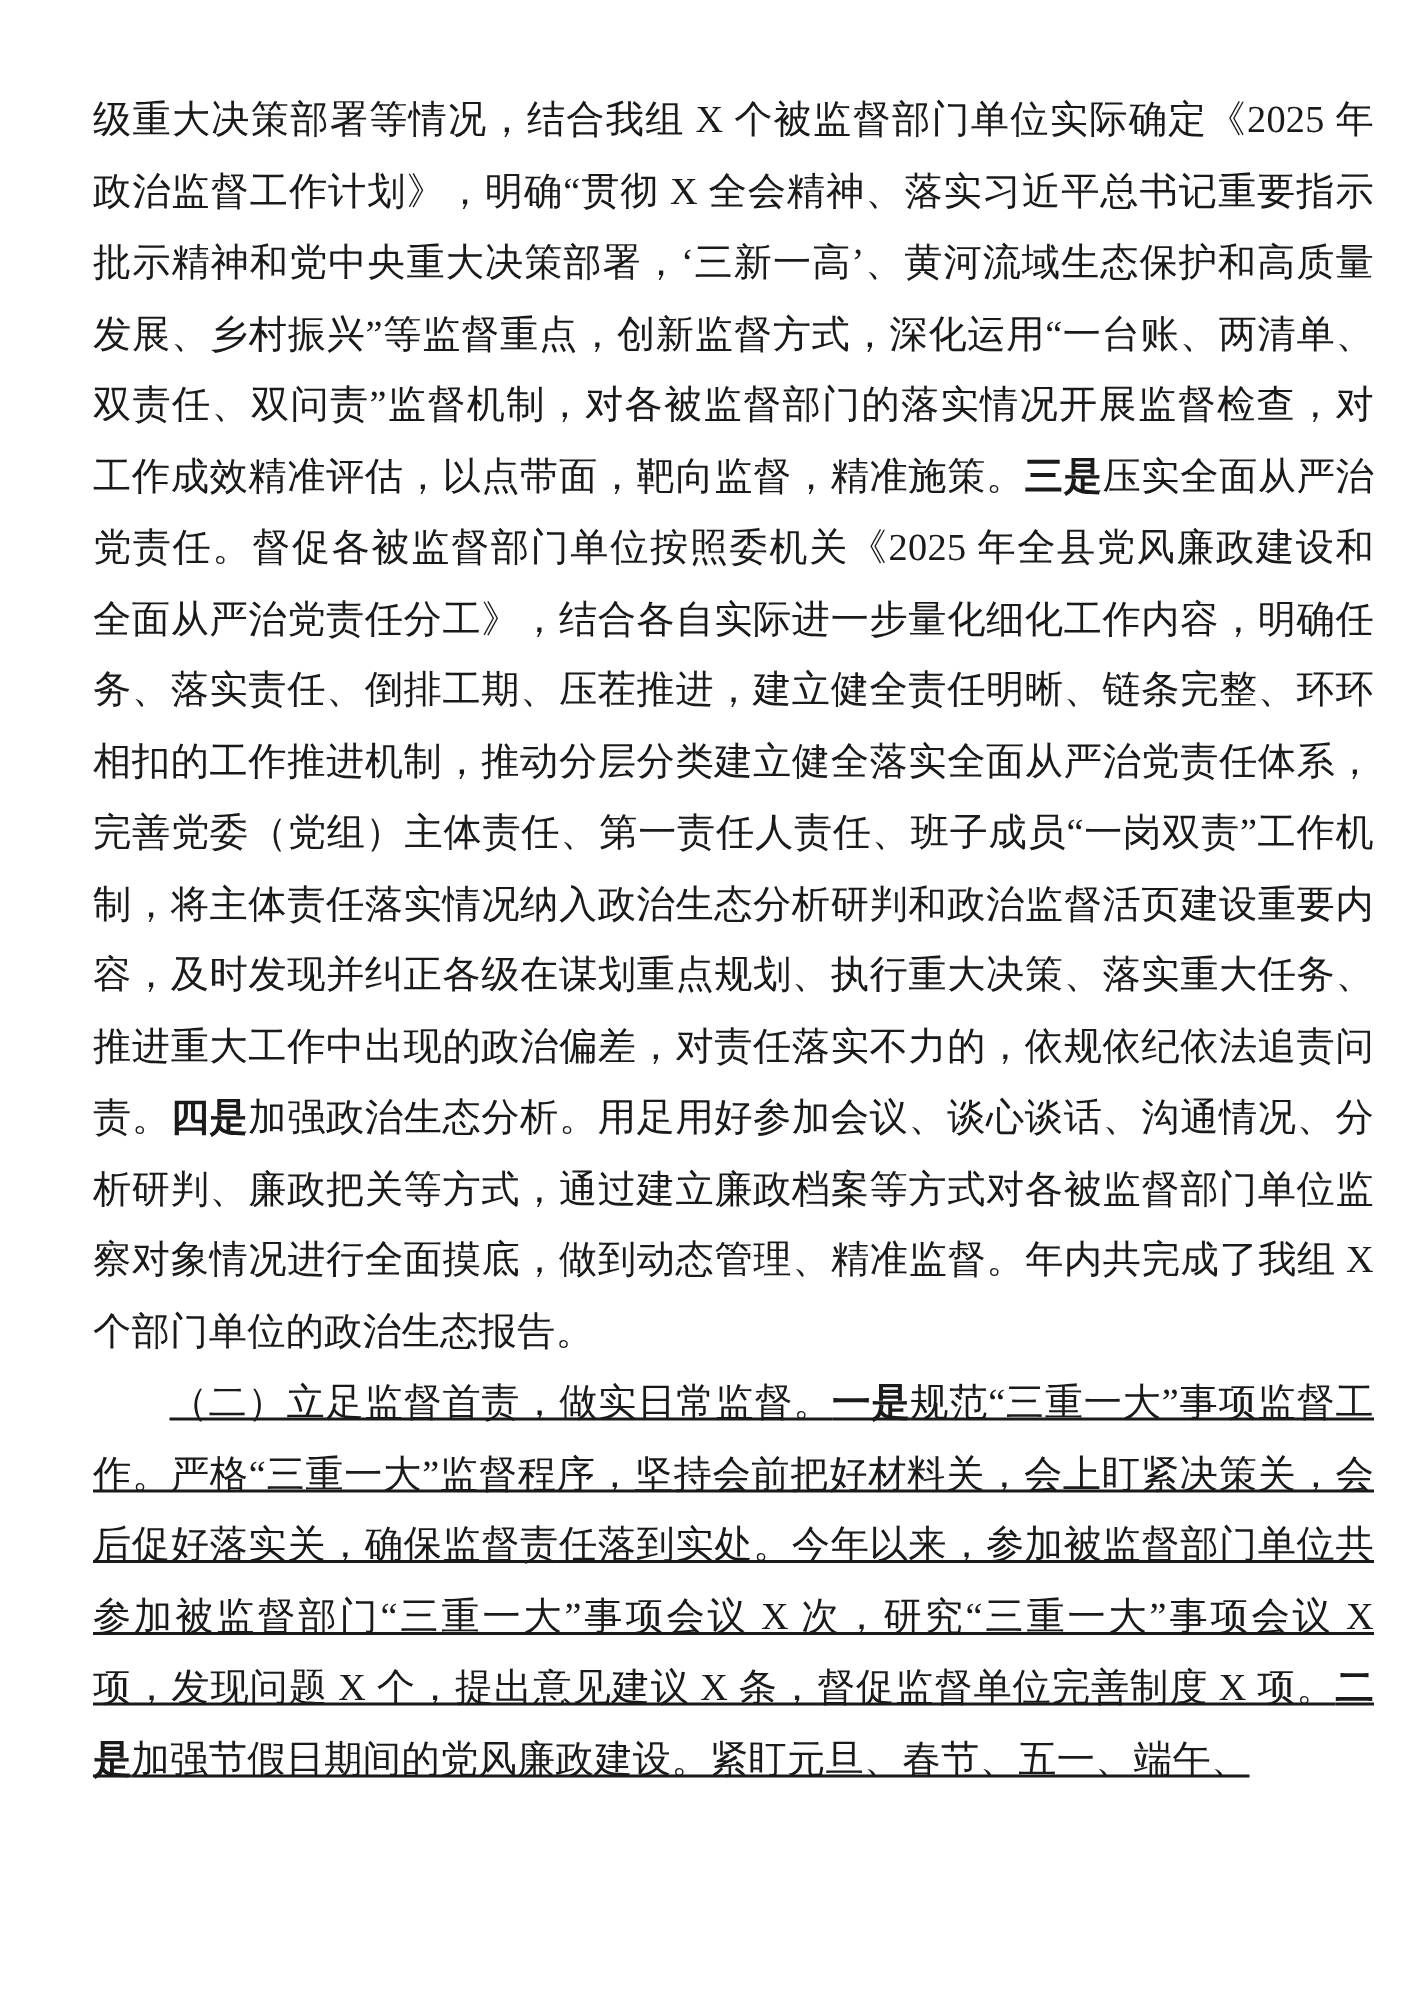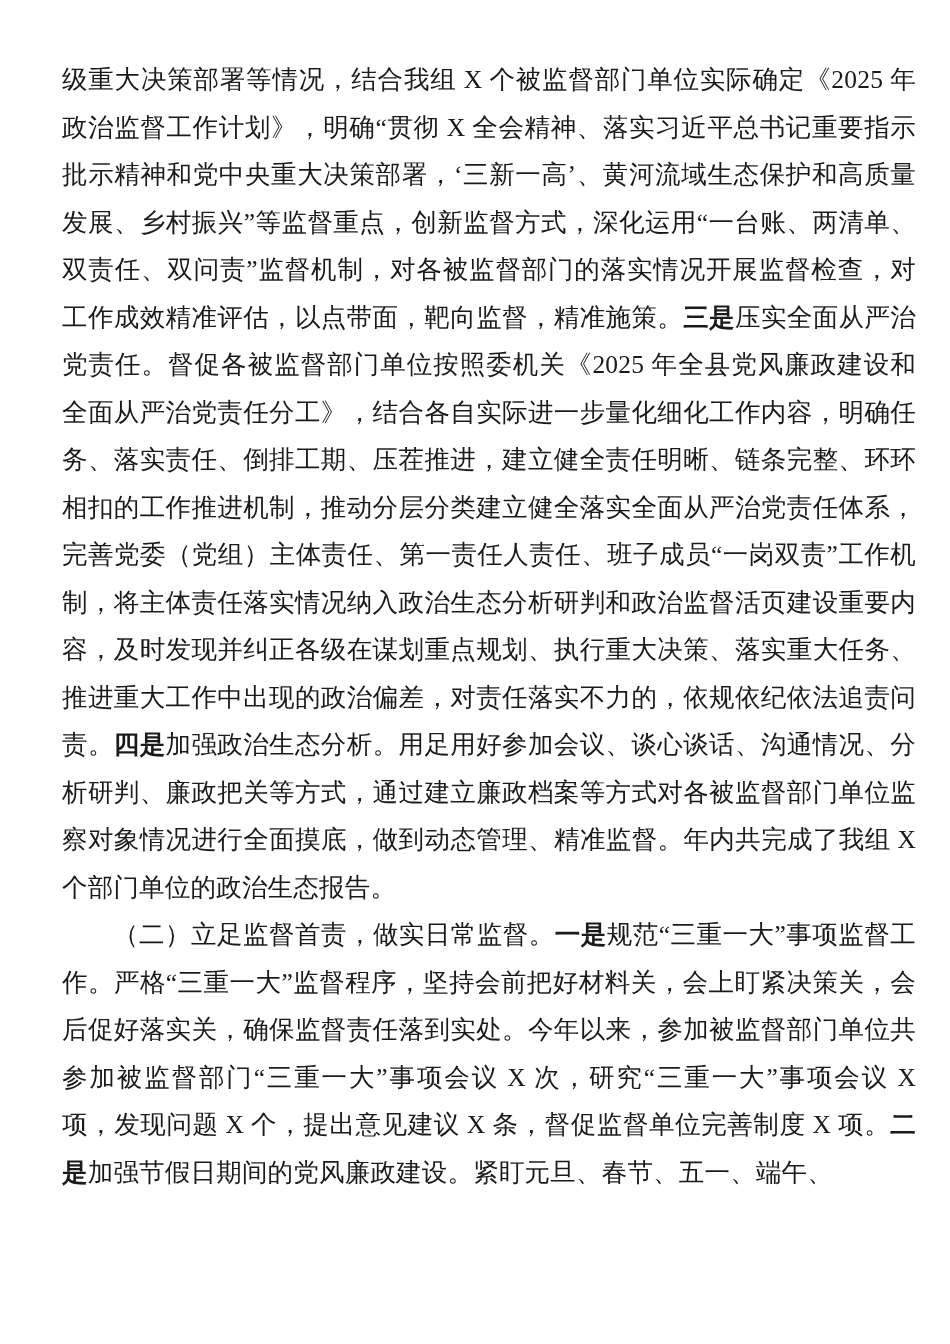--- a/index.html
+++ b/index.html
@@ -26,20 +26,21 @@
     text-align: justify;
     text-justify: inter-ideograph;
     letter-spacing: 0.2px;
   }
   .para {
     margin: 0 0 0 0;
     text-indent: 0;
   }
   .para.indent {
     text-indent: 2em;
+    text-decoration: underline;
   }
   .bold {
     font-weight: bold;
   }
 </style>
 </head>
 <body>
 
 <div class="page">
   <div class="doc-body">

